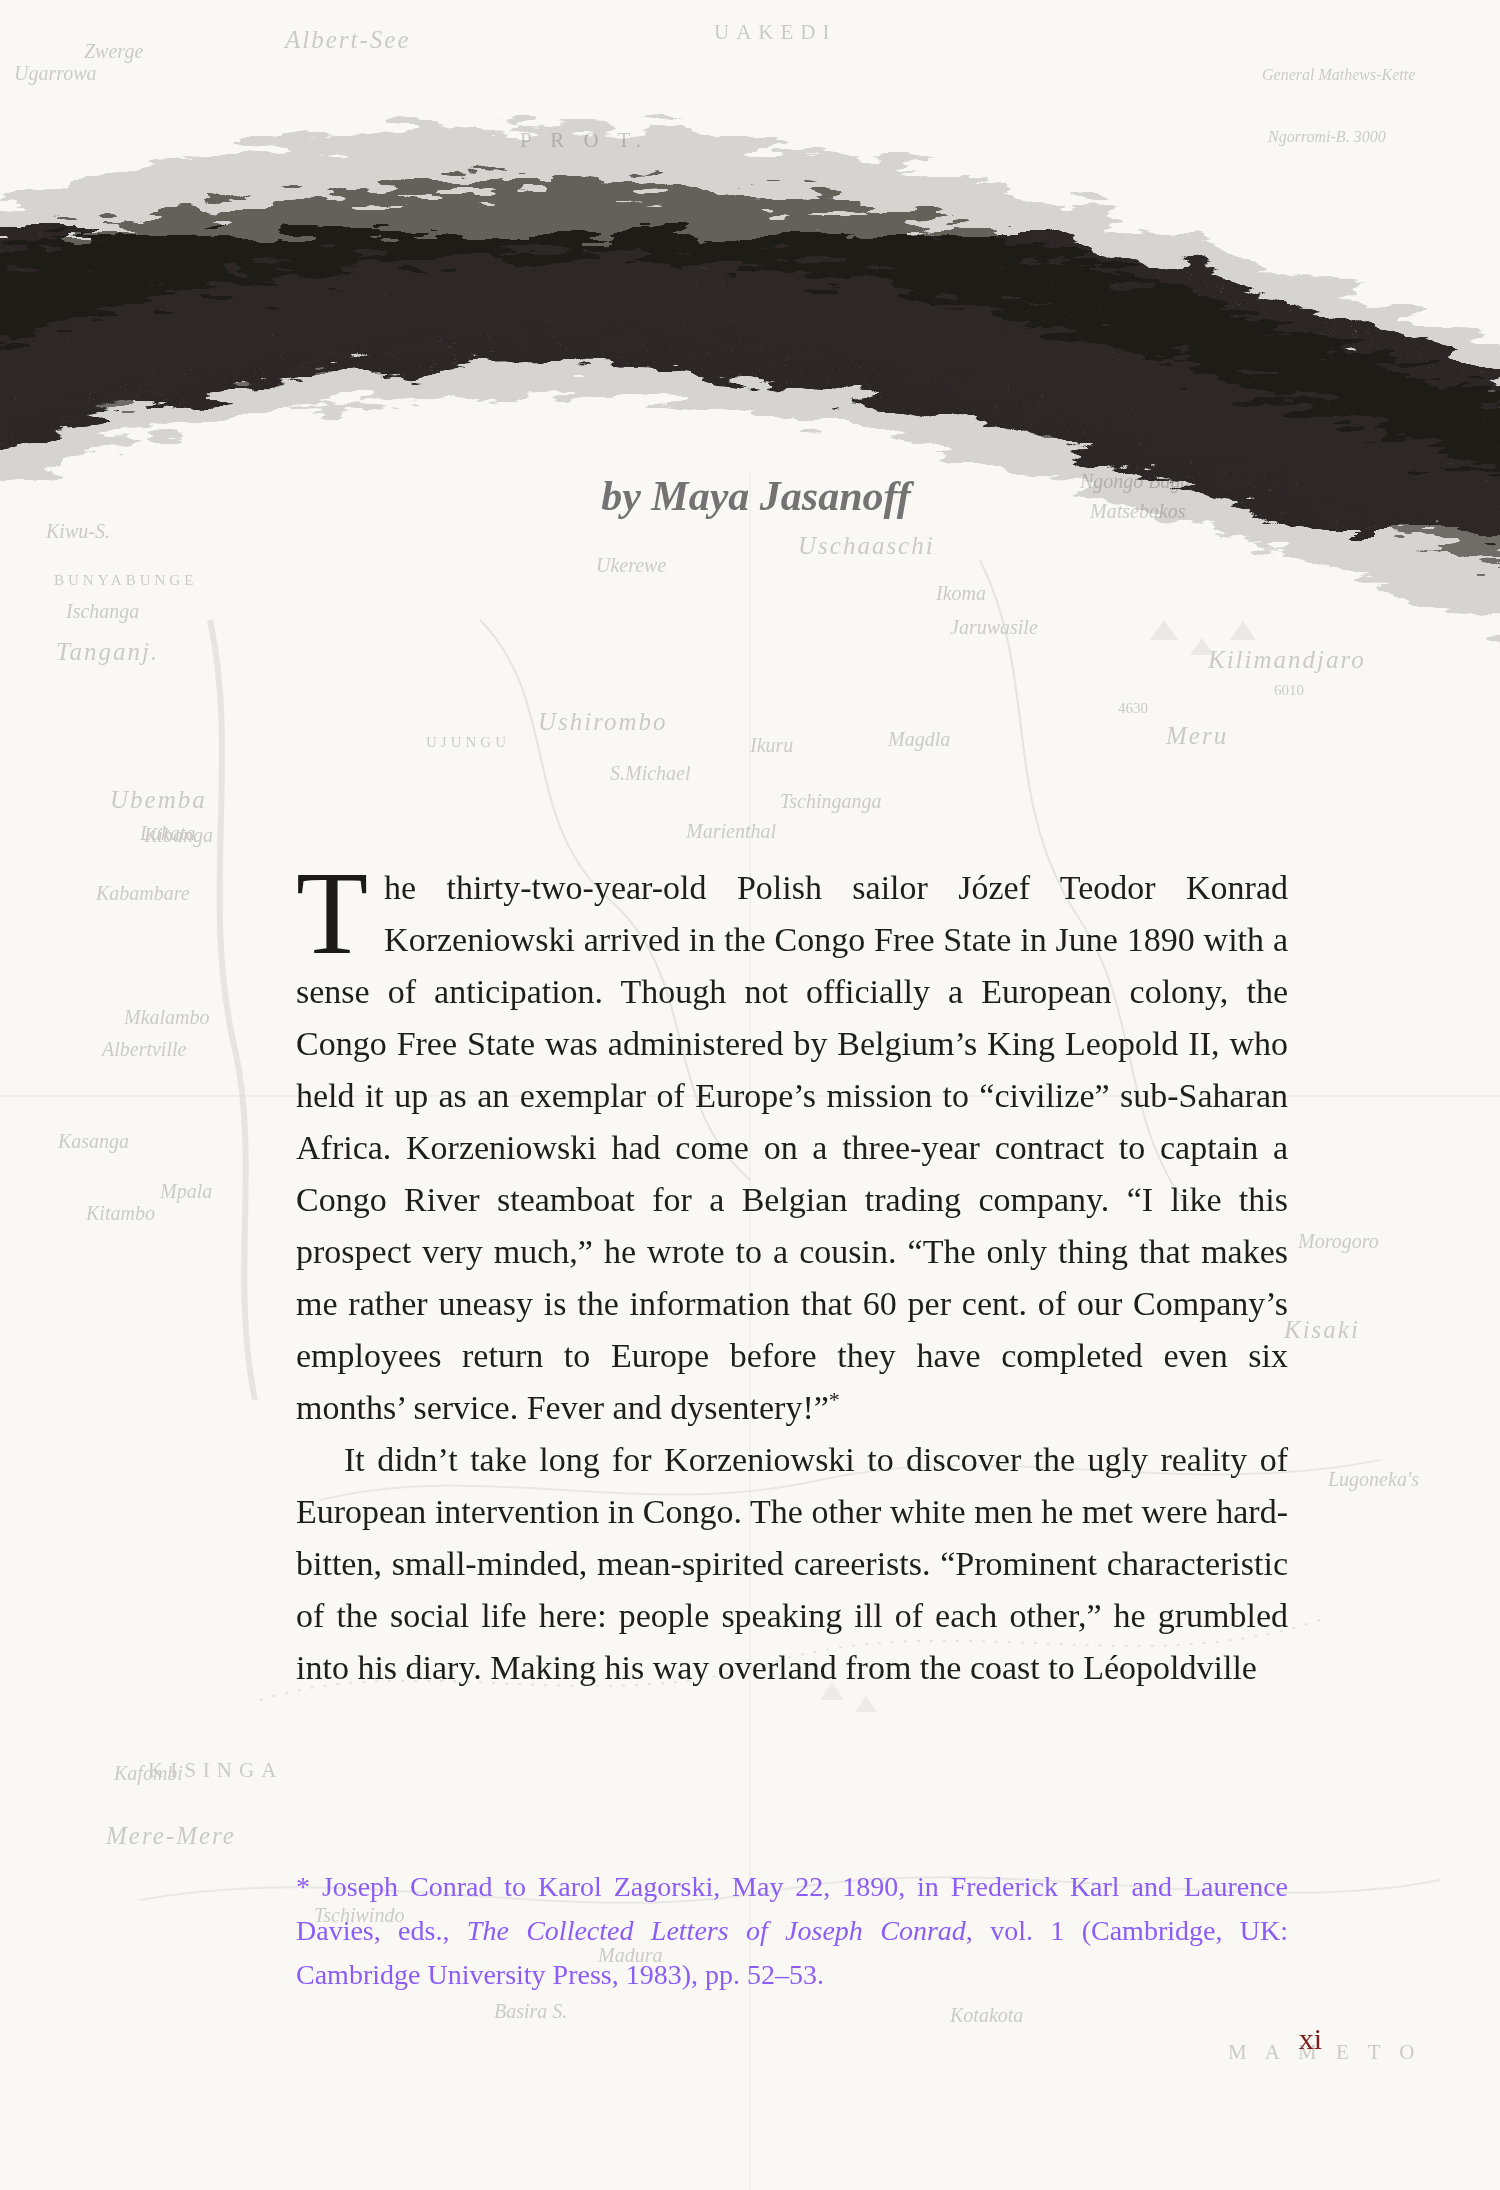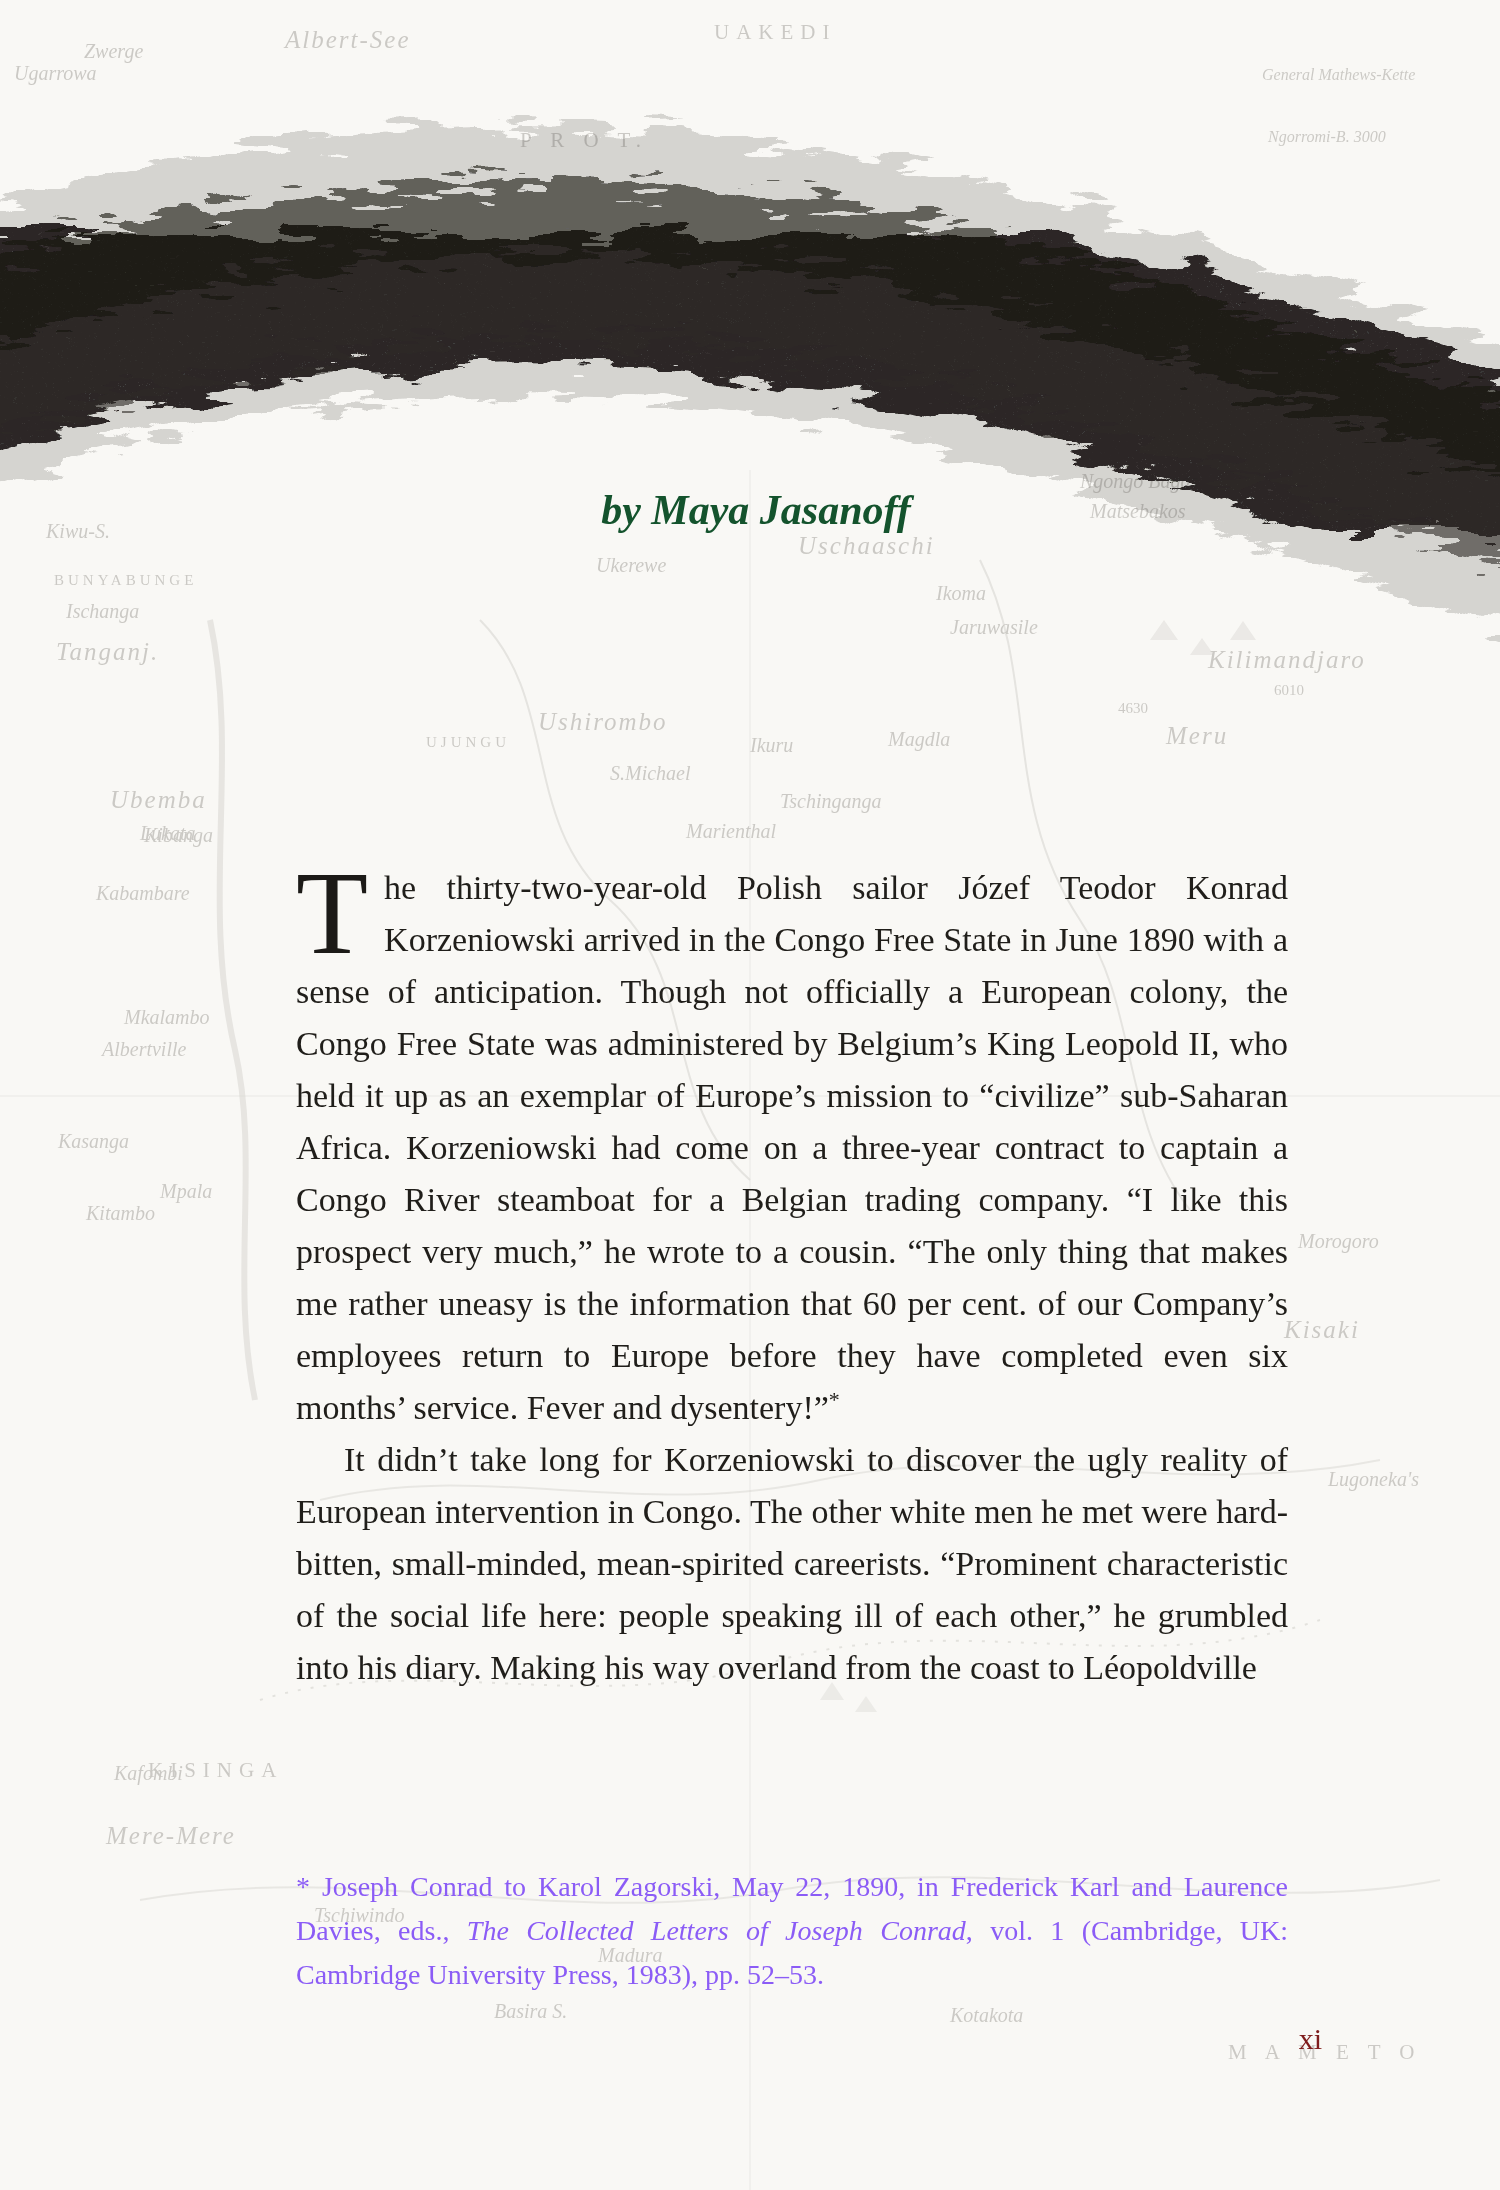--- a/index.html
+++ b/index.html
@@ -24,23 +24,23 @@
 
   .title {
     position:absolute; top:256px; left:0; width:100%;
     text-align:center; color:#fdfdfa; font-style:italic; font-weight:700;
     letter-spacing:2px;
   }
   .title .t-init { font-size:84px; }
   .title .t-rest { font-size:62px; letter-spacing:9px; }
 
   .byline {
-    position:absolute; top:486px; left:0; width:100%;
+    position:absolute; top:472px; left:0; width:100%;
     text-align:center; font-style:italic; font-weight:700;
-    font-size:42px; color:#14532d;padding-left:12px;
+    font-size:42px; color:#737373;padding-left:12px;
   }
 
   
   .body-text {
     position:absolute; left:296px; top:862px; width:992px;
     font-size:34px; line-height:52px; text-align:justify; color:#201e1a;
   }
   .para { margin:0; }
   .para.indent { text-indent:48px; }
   .dropcap {

